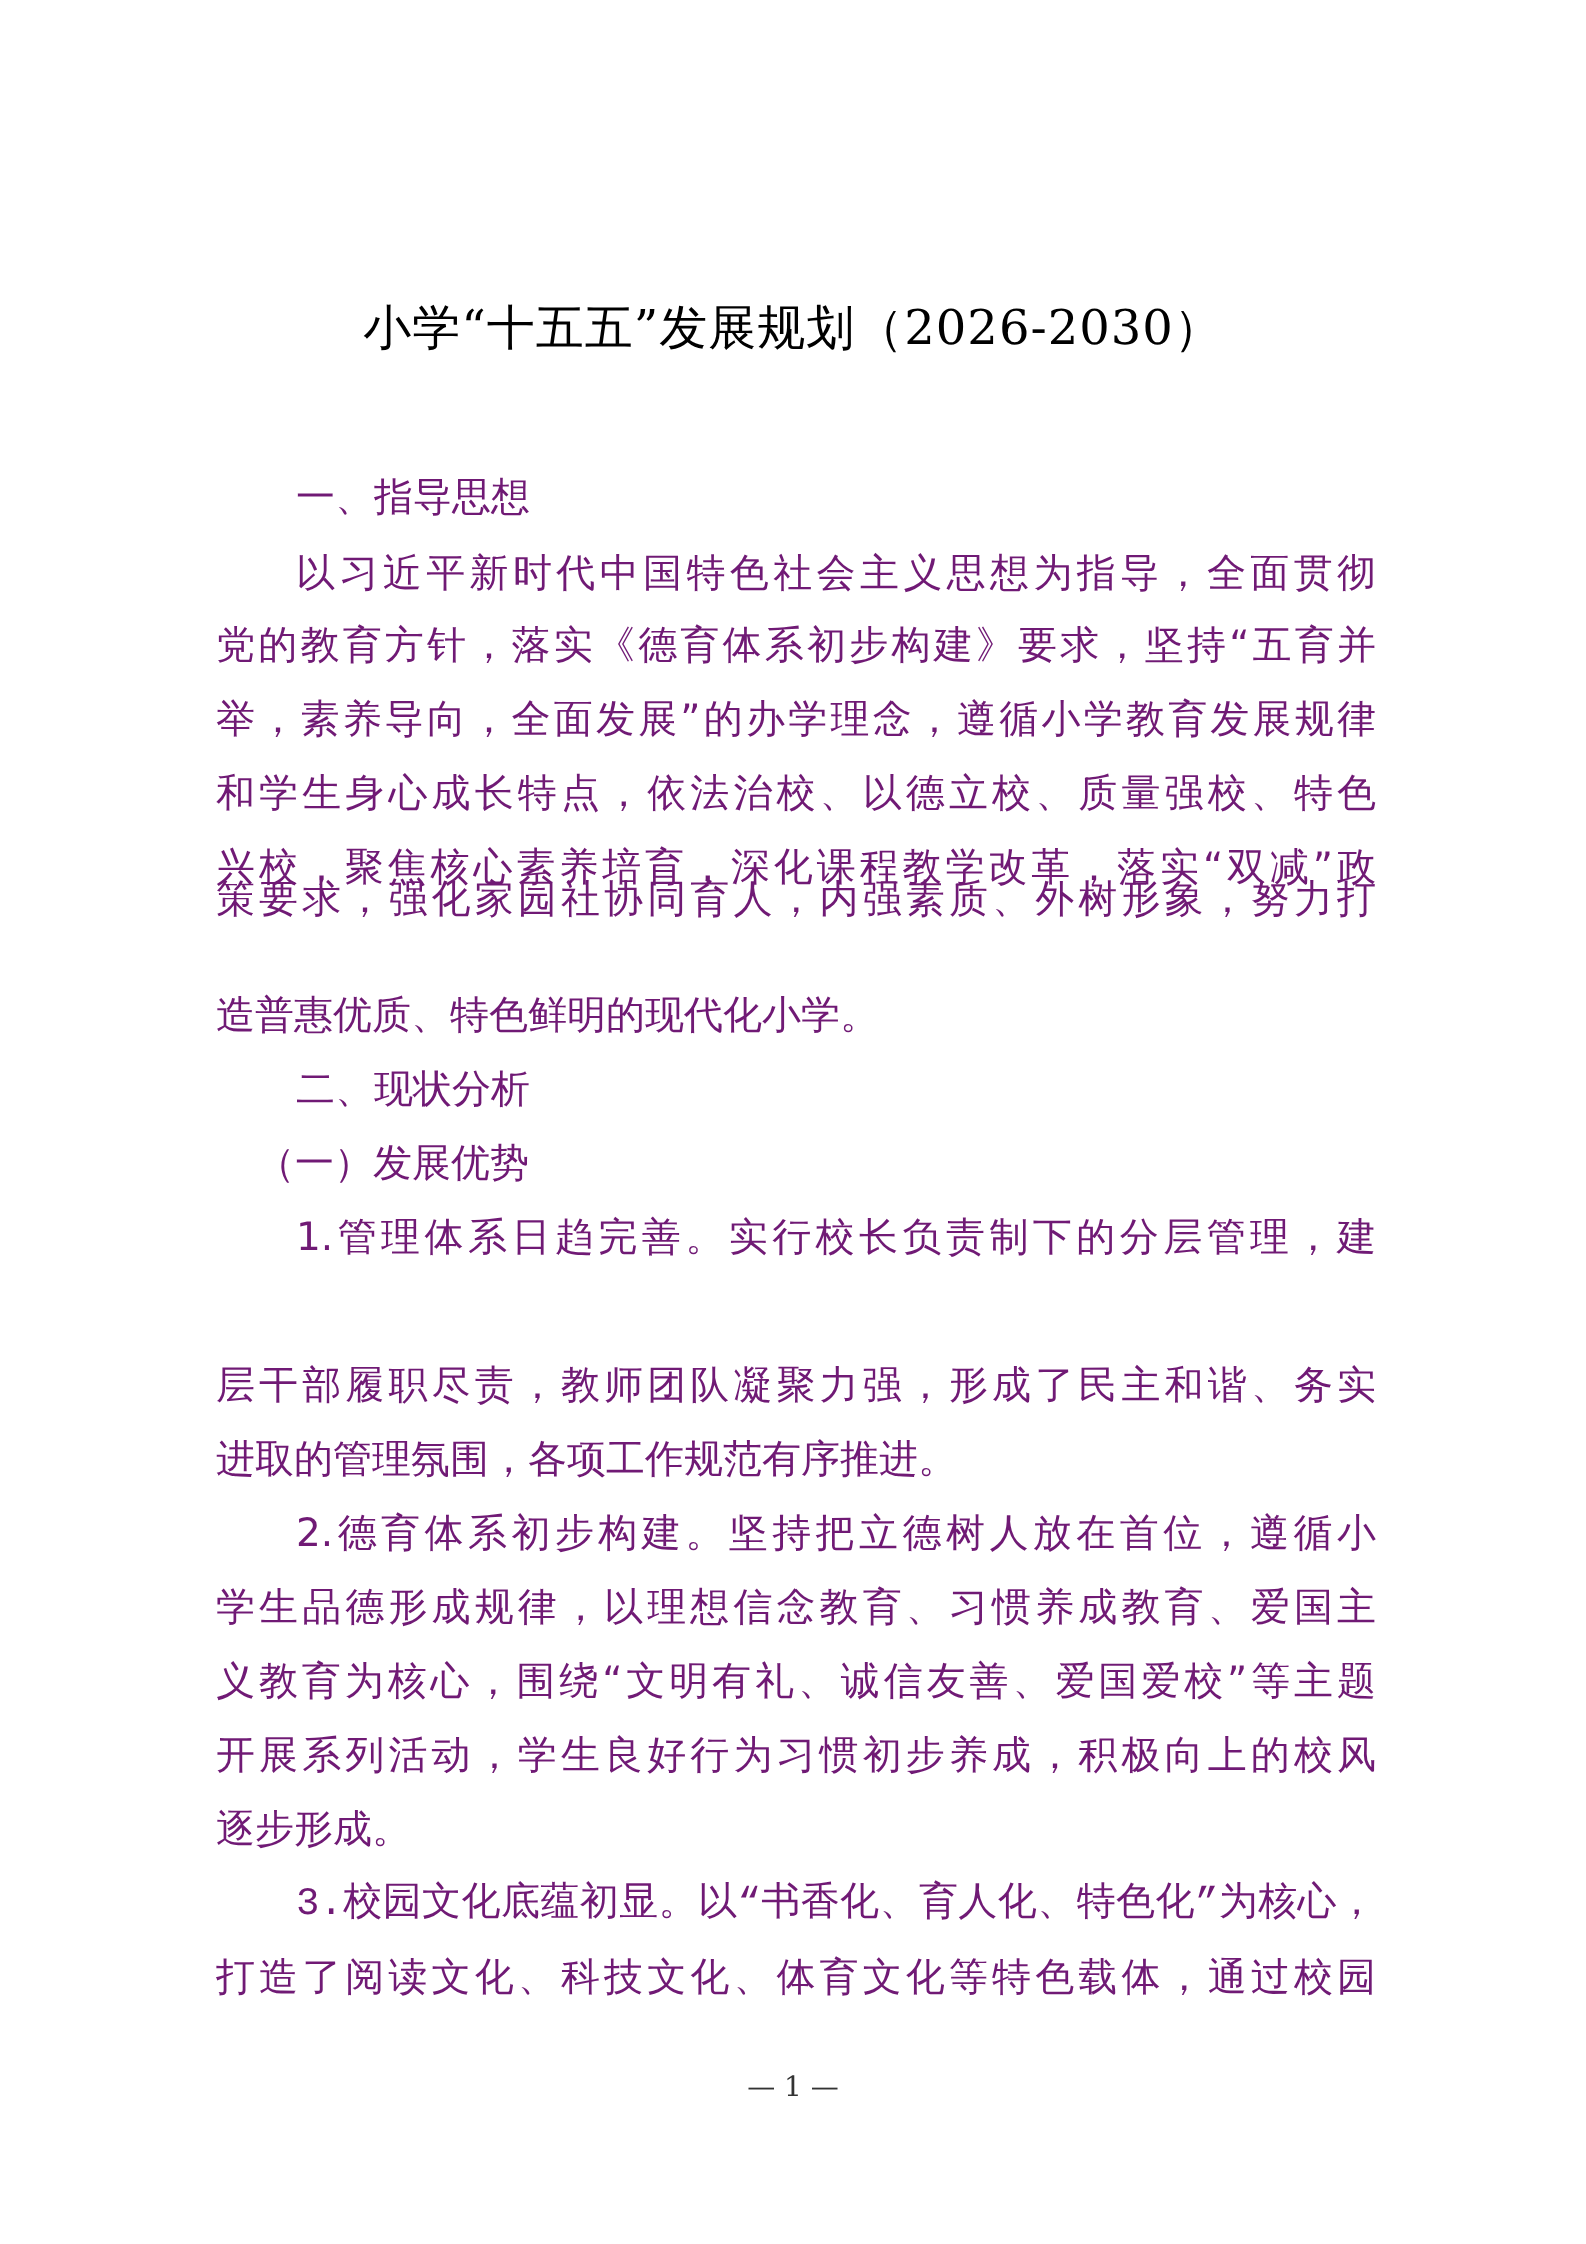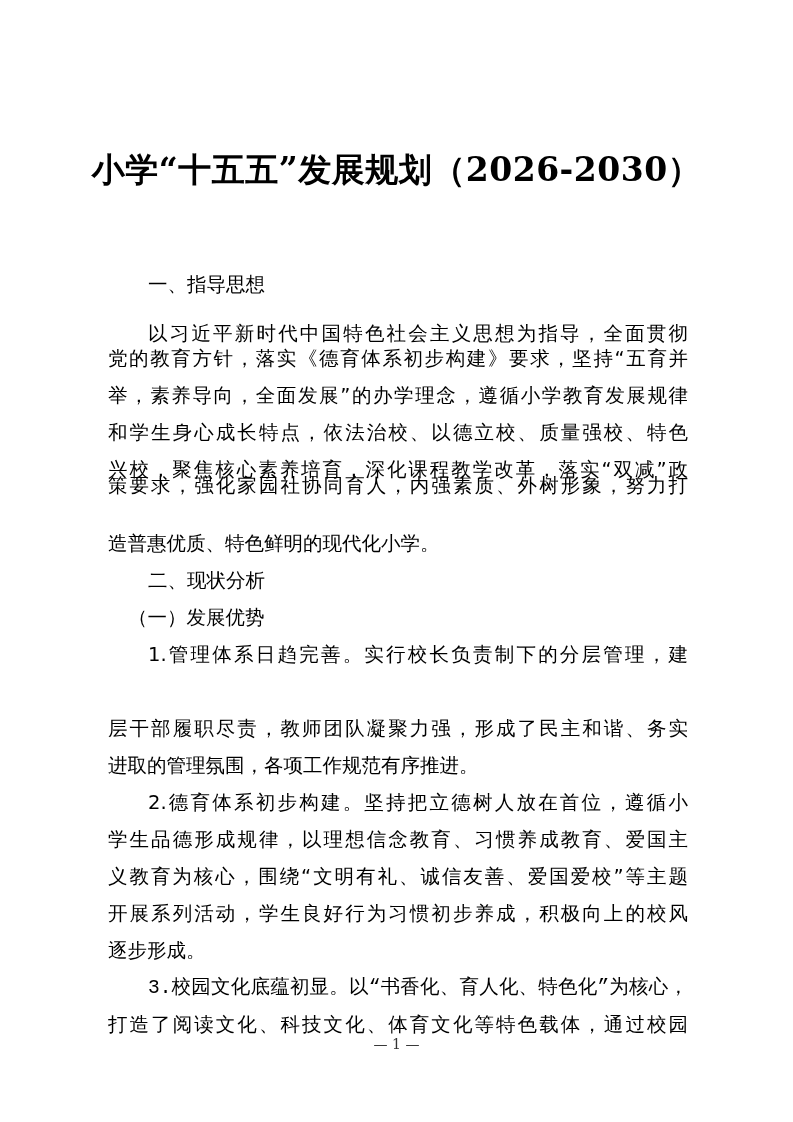--- a/index.html
+++ b/index.html
@@ -1,45 +1,45 @@
 <!DOCTYPE html>
 <html><head>
 <meta charset="utf-8">
 <style>
   html, body { margin: 0; padding: 0; background: #ffffff; }
   body { width: 793px; height: 1122px; position: relative; overflow: hidden; }
   .page { position: absolute; left: 0; top: 0; width: 793px; height: 1122px; background: #ffffff; }
   .title {
     position: absolute; left: 0; width: 793px; top: 148px; text-align: center;
-    font-family: "DejaVu Serif", serif; font-weight: bold; font-size: 33px;
+    font-family: "DejaVu Serif", serif; font-weight: normal; font-size: 24px;
     color: #000; letter-spacing: 0.5px; white-space: nowrap;
   }
   .line {
     position: absolute; left: 108px; width: 580px; height: 30px;
-    font-family: "DejaVu Sans", sans-serif; font-size: 19.5px; color: #000000;
+    font-family: "DejaVu Sans", sans-serif; font-size: 19.5px; color: #701a75;
     white-space: nowrap; line-height: 30px;
-    text-align: justify; text-align-last: justify; margin-top: 36px;
+    text-align: justify; text-align-last: justify;
   }
   .line.indent { left: 148px; width: 540px; }
   .line.last { text-align-last: left; }
   .heading { font-weight: normal; text-align-last: left; }
   .heading.h2 { font-family: "DejaVu Sans", sans-serif; }
   .footer {
     position: absolute; left: 0; width: 793px; top: 1036px; text-align: center;
     font-family: "DejaVu Serif", serif; font-size: 14px; color: #333;
   }
 </style>
 </head>
 <body>
 
 <div class="page">
   <div class="title">小学“十五五”发展规划（2026-2030）</div>
 
   <div class="line indent heading" style="top:234px;">一、指导思想</div>
-  <div class="line indent" style="top:283px;">以习近平新时代中国特色社会主义思想为指导，全面贯彻</div>
+  <div class="line indent" style="top:272px;">以习近平新时代中国特色社会主义思想为指导，全面贯彻</div>
   <div class="line" style="top:308px;">党的教育方针，落实《德育体系初步构建》要求，坚持“五育并</div>
   <div class="line" style="top:345px;">举，素养导向，全面发展”的办学理念，遵循小学教育发展规律</div>
   <div class="line" style="top:382px;">和学生身心成长特点，依法治校、以德立校、质量强校、特色</div>
   <div class="line" style="top:419px;">兴校，聚焦核心素养培育，深化课程教学改革，落实“双减”政</div>
   <div class="line" style="top:435px;">策要求，强化家园社协同育人，内强素质、外树形象，努力打</div>
   <div class="line last" style="top:493px;">造普惠优质、特色鲜明的现代化小学。</div>
 
   <div class="line indent heading" style="top:530px;">二、现状分析</div>
   <div class="line heading h2" style="left:128px; width:560px; top:567px;">（一）发展优势</div>
 

